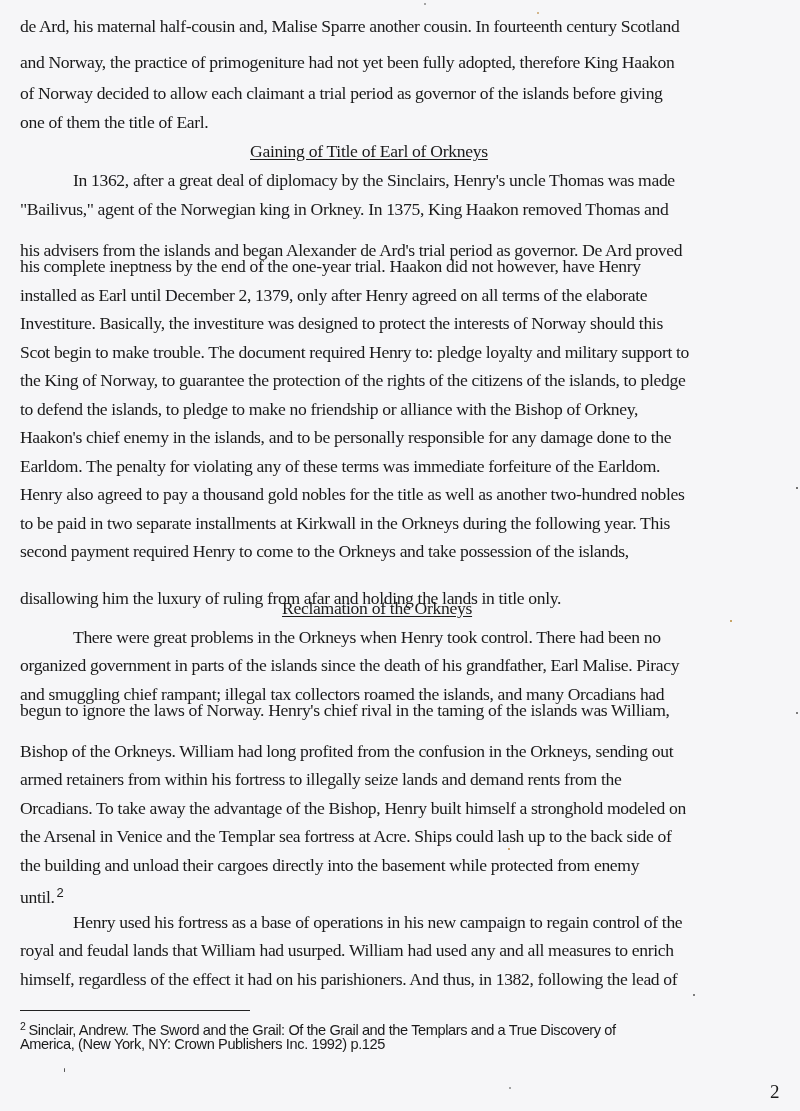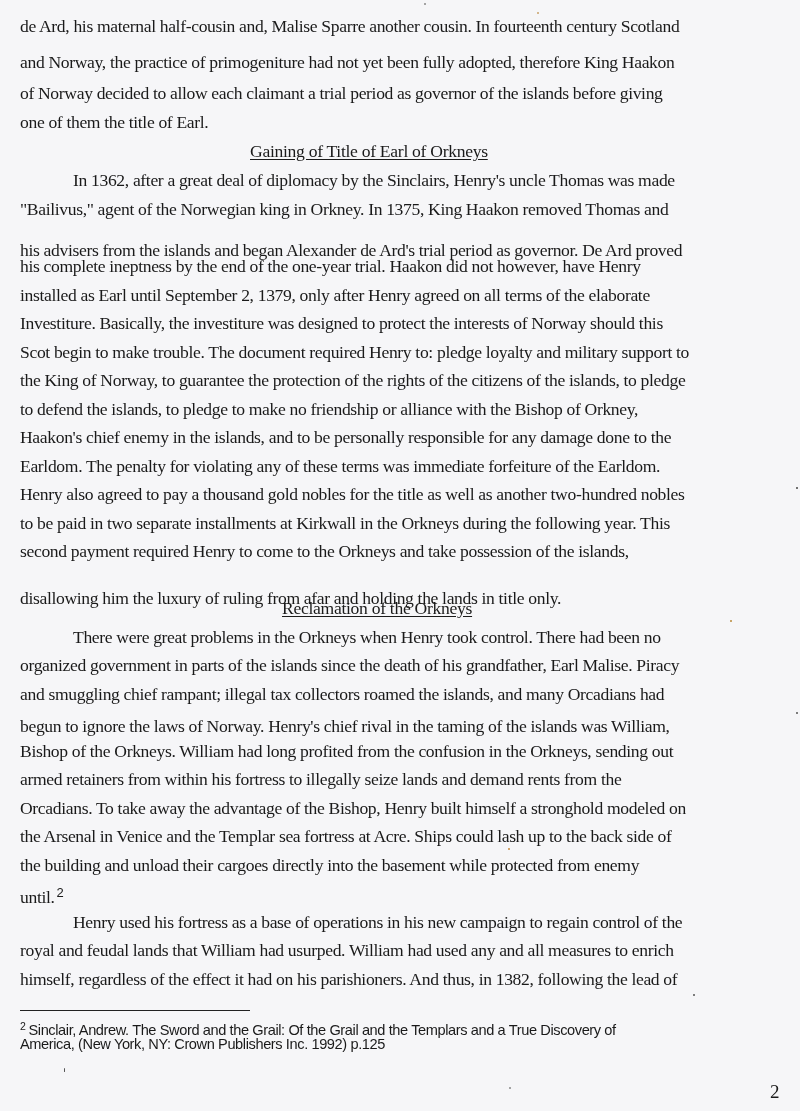--- a/index.html
+++ b/index.html
@@ -95,38 +95,38 @@
   <div class="line" style="top:52px">and Norway, the practice of primogeniture had not yet been fully adopted, therefore King Haakon</div>
   <div class="line" style="top:83px">of Norway decided to allow each claimant a trial period as governor of  the islands before giving</div>
   <div class="line" style="top:112px">one of them the title of Earl.</div>
 
   <div class="heading" style="top:141px; left:230px">Gaining of Title of Earl of Orkneys</div>
 
   <div class="line indent" style="top:170px">In 1362, after a great deal of diplomacy by the Sinclairs, Henry's uncle Thomas was made</div>
   <div class="line" style="top:199px">"Bailivus," agent of the Norwegian king in Orkney. In 1375, King Haakon removed Thomas and</div>
   <div class="line" style="top:240px">his advisers from the islands and began Alexander de Ard's trial period as governor. De Ard proved</div>
   <div class="line" style="top:256px">his complete ineptness by the end of the one-year trial. Haakon did not however, have Henry</div>
-  <div class="line" style="top:285px">installed as Earl until September 2, 1379, only after Henry agreed on all terms of the elaborate</div>
+  <div class="line" style="top:285px">installed as Earl until December 2, 1379, only after Henry agreed on all terms of the elaborate</div>
   <div class="line" style="top:313px">Investiture. Basically, the investiture was designed to protect the interests of Norway should this</div>
   <div class="line" style="top:342px">Scot begin to make trouble. The document required Henry to: pledge loyalty and military support to</div>
   <div class="line" style="top:370px">the King of Norway, to guarantee the protection of the rights of the citizens of the islands, to pledge</div>
   <div class="line" style="top:399px">to defend the islands, to pledge to make no friendship or alliance with the Bishop of Orkney,</div>
   <div class="line" style="top:427px">Haakon's chief enemy in the islands, and to be personally responsible for any damage done to the</div>
   <div class="line" style="top:456px">Earldom. The penalty for violating any of these terms was immediate forfeiture of the Earldom.</div>
   <div class="line" style="top:484px">Henry also agreed to pay a thousand gold nobles for the title as well as another two-hundred nobles</div>
   <div class="line" style="top:513px">to be paid in two separate installments at Kirkwall in the Orkneys during the following year. This</div>
   <div class="line" style="top:541px">second payment required Henry to come to the Orkneys and take possession of the islands,</div>
   <div class="line" style="top:588px">disallowing him the luxury of ruling from afar and holding the lands in title only.</div>
 
   <div class="heading" style="top:598px; left:262px">Reclamation of the Orkneys</div>
 
   <div class="line indent" style="top:627px">There were great problems in the Orkneys when Henry took control. There had been no</div>
   <div class="line" style="top:655px">organized government in parts of the islands since the death of his grandfather, Earl Malise. Piracy</div>
   <div class="line" style="top:684px">and smuggling chief rampant; illegal tax collectors roamed the islands, and many Orcadians had</div>
-  <div class="line" style="top:716px">begun to ignore the laws of Norway. Henry's chief rival in the taming of the islands was William,</div>
+  <div class="line" style="top:700px">begun to ignore the laws of Norway. Henry's chief rival in the taming of the islands was William,</div>
   <div class="line" style="top:741px">Bishop of the Orkneys. William had long profited from the confusion in the Orkneys, sending out</div>
   <div class="line" style="top:769px">armed retainers from within his fortress to illegally seize lands and demand rents from the</div>
   <div class="line" style="top:798px">Orcadians. To take away the advantage of the Bishop, Henry built himself a stronghold modeled on</div>
   <div class="line" style="top:826px">the Arsenal in Venice and the Templar sea fortress at Acre. Ships could lash up to the back side of</div>
   <div class="line" style="top:855px">the building and unload their cargoes directly into the basement while protected from enemy</div>
   <div class="line" style="top:883px"><span>until.</span><span class="sup">2</span></div>
 
   <div class="line indent" style="top:912px">Henry used his fortress as a base of operations in his new campaign to regain control of the</div>
   <div class="line" style="top:940px">royal and feudal lands that William had usurped. William had used any and all measures to enrich</div>
   <div class="line" style="top:969px">himself, regardless of the effect it had on his parishioners. And thus, in 1382, following the lead of</div>

